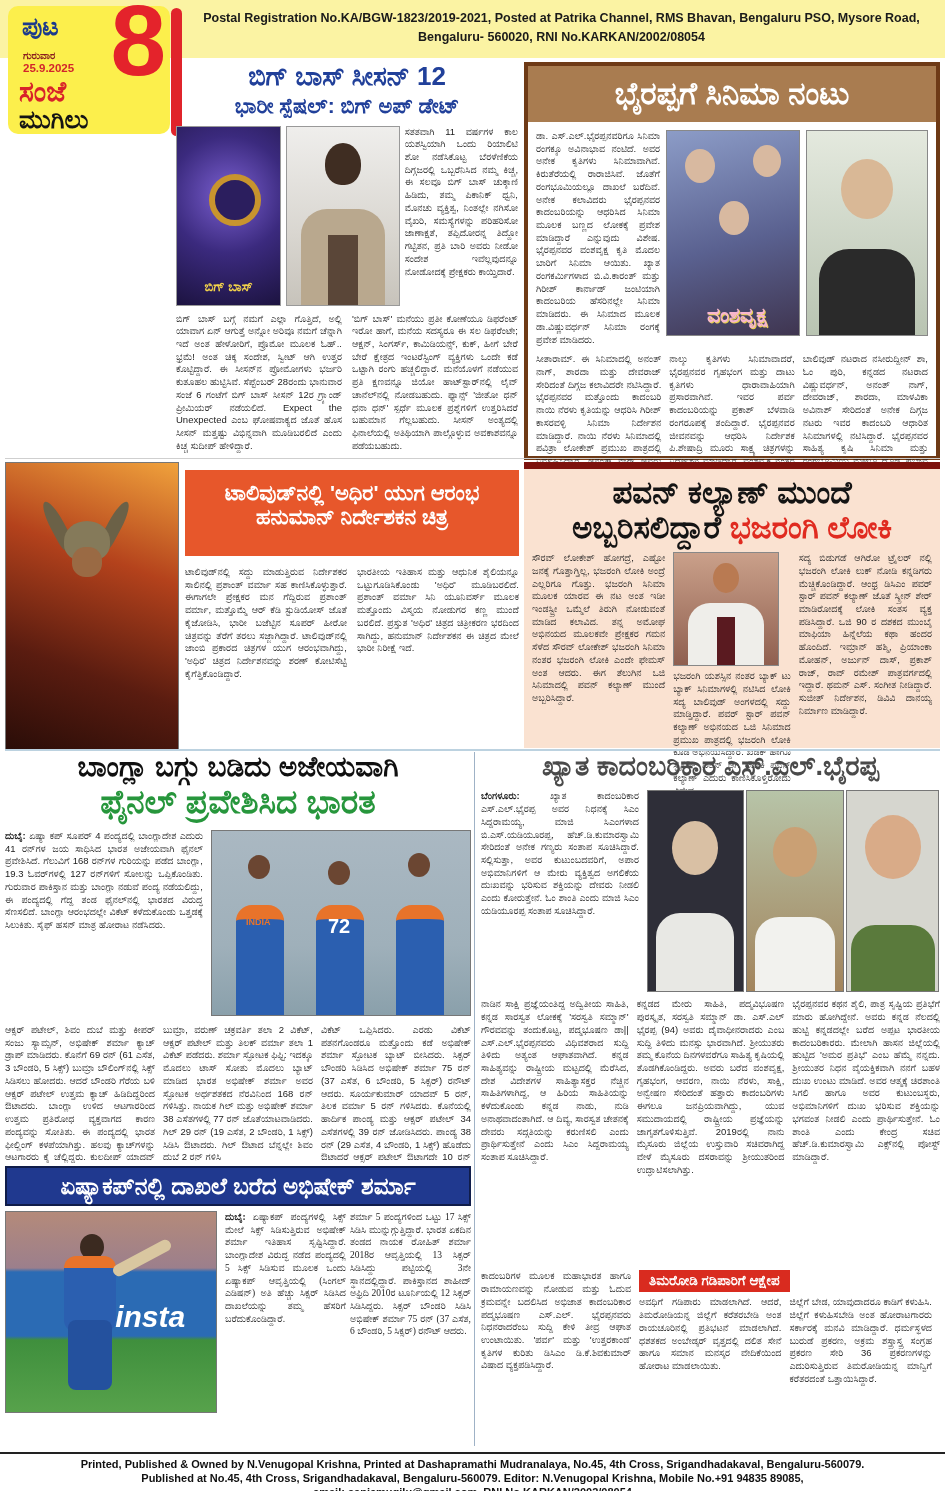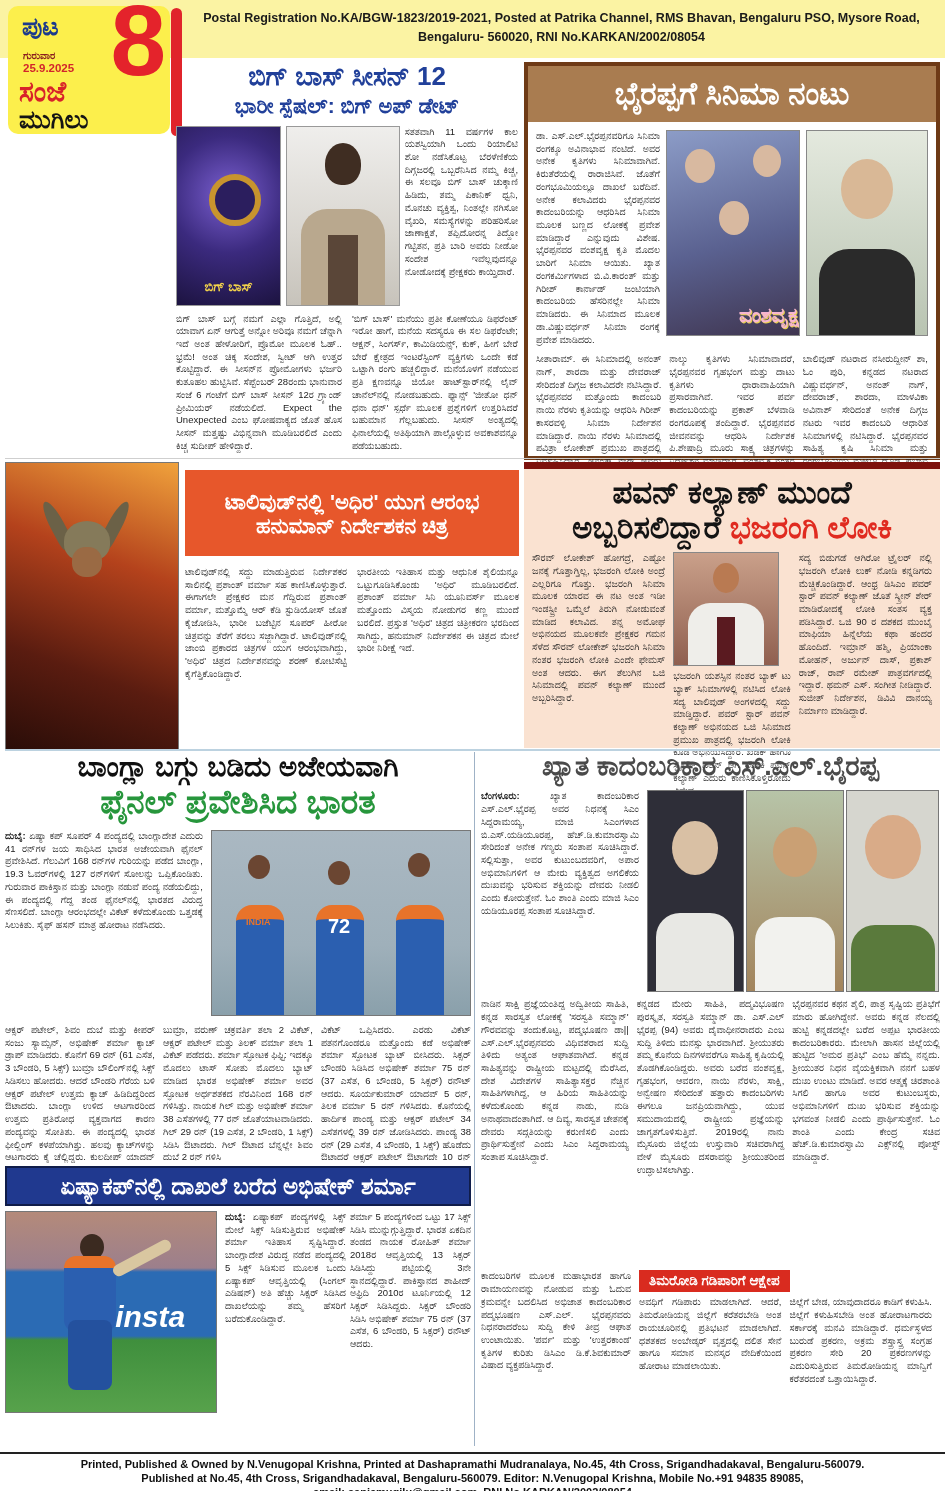--- a/index.html
+++ b/index.html
@@ -41,36 +41,36 @@
   .bb-cols .col{flex:1;}
   
   .bybox{position:absolute;left:524px;top:62px;width:416px;height:398px;border:4px solid #6E3A16;background:#fff;box-sizing:border-box;}
   .by-band{height:56px;background:#A97C50;color:#fff;font-size:31px;font-weight:800;text-align:center;line-height:56px;}
   .by-inner{padding:8px;}
   .by-row1{display:flex;gap:6px;}
   .by-sidecol{width:128px;}
   .by-poster{width:136px;height:204px;background:linear-gradient(165deg,#8c9cc7 0%,#5a6190 55%,#3f3550 100%);
              position:relative;border:1px solid #888;overflow:hidden;}
   .by-face{position:absolute;border-radius:50%;background:#d8b9a0;}
-  .by-poster-title{position:absolute;bottom:8px;width:100%;text-align:right;color:#f7b6cf;font-size:20px;font-weight:800;
-                   text-shadow:1px 1px 0 #e8d24b;}
+  .by-poster-title{position:absolute;bottom:8px;width:100%;text-align:left;color:#f7b6cf;font-size:20px;font-weight:800;
+                   text-shadow:1px 1px 0 #e8d24b;padding-left:40px;}
   .by-photo{width:124px;height:204px;background:linear-gradient(180deg,#e4e9de 0%,#b9c4b2 100%);position:relative;border:1px solid #888;overflow:hidden;}
   .by-photo-face{position:absolute;left:50%;top:28px;width:52px;height:60px;margin-left:-26px;border-radius:50%;background:#d9b896;}
   .by-photo-shirt{position:absolute;left:50%;bottom:0;width:96px;height:86px;margin-left:-48px;border-radius:30px 30px 0 0;background:#2a2a2a;}
   .by-cols{display:flex;gap:8px;margin-top:7px;}
   .by-cols .col{flex:1;}
   
   .adhira{position:absolute;left:5px;top:462px;width:514px;height:286px;}
   .ad-img{position:absolute;left:0;top:0;width:172px;height:286px;border:1px solid #777;
           background:linear-gradient(200deg,#f0a23c 0%,#b4421c 35%,#5a1c10 70%,#2a0d08 100%);overflow:hidden;}
   .ad-horn{position:absolute;width:14px;height:52px;background:#6b6147;border-radius:50% 50% 20% 20%;}
   .ad-head{position:absolute;left:58px;top:58px;width:46px;height:40px;border-radius:50% 50% 40% 40%;background:#857a5a;}
   .ad-face{position:absolute;left:66px;top:84px;width:30px;height:30px;border-radius:45%;background:#9a6a44;}
   .ad-hbox{position:absolute;left:180px;top:8px;width:334px;height:86px;background:#E7572B;color:#fff;text-align:center;}
-  .ad-h1{font-size:21px;font-weight:800;padding-top:20px;}
+  .ad-h1{font-size:21px;font-weight:800;padding-top:11px;}
   .ad-h2{font-size:21px;font-weight:800;}
   .ad-body{position:absolute;left:180px;top:104px;width:334px;display:flex;gap:10px;}
   .ad-body .col{flex:1;}
   
   .pawan{position:absolute;left:524px;top:462px;width:416px;height:286px;background:#FAE2D1;box-sizing:border-box;}
   .pw-topbar{height:7px;background:#7D120D;}
   .pw-h1{font-size:31px;font-weight:800;color:#141414;text-align:center;margin-top:8px;line-height:1.05;}
   .pw-h2{font-size:31px;font-weight:800;text-align:center;color:#141414;margin-top:2px;line-height:1.05;}
   .pw-red{color:#E02B20;}
   .pw-row{display:flex;gap:8px;padding:8px 8px 0 8px;}
@@ -122,21 +122,21 @@
   .ab-bar{height:40px;background:#20398F;border:2px solid #101d4a;box-sizing:border-box;color:#fff;
           font-size:23px;font-weight:800;text-align:center;line-height:36px;}
   .ab-row{display:flex;gap:8px;margin-top:5px;}
   .ab-img{width:210px;height:200px;position:relative;border:1px solid #777;overflow:hidden;flex:none;
           background:linear-gradient(180deg,#b48a7a 0%,#9c7f8c 28%,#2b6bb4 30%,#2b6bb4 62%,#3f8f3d 64%,#57a24b 100%);}
   .ab-insta{position:absolute;left:52%;top:44%;color:#ffffff;font-weight:800;font-style:italic;font-size:30px;}
   .ab-bat-head{position:absolute;left:74px;top:22px;width:24px;height:26px;border-radius:50%;background:#3b2a20;}
   .ab-bat-torso{position:absolute;left:58px;top:44px;width:52px;height:64px;border-radius:12px;background:#2b5fb0;border-top:12px solid #e8732a;}
   .ab-bat-legs{position:absolute;left:62px;top:108px;width:44px;height:70px;border-radius:8px;background:#24519e;}
   .ab-bat{position:absolute;left:104px;top:40px;width:64px;height:12px;border-radius:6px;background:#d9c7a0;transform:rotate(-28deg);}
-  .ab-cols{display:flex;gap:4px;flex:1;}
+  .ab-cols{display:flex;gap:4px;flex:1;font-family:Liberation Serif, serif;}
   .ab-cols .col{flex:1;}
   
   .footer{position:absolute;left:0;top:1452px;width:945px;height:39px;border-top:2px solid #222;text-align:center;
           font-size:11px;font-weight:700;color:#111;line-height:1.28;padding-top:3px;box-sizing:border-box;}
   .hr1{position:absolute;left:5px;top:458px;width:935px;height:1px;background:#cfcfcf;}
   .hr2{position:absolute;left:5px;top:749px;width:935px;height:2px;background:#bcd2e0;}
 </style>
 </head>
 <body>
 
@@ -288,21 +288,21 @@
       <div class="col">ನಾಡಿನ ಸಾಕ್ಷಿ ಪ್ರಜ್ಞೆಯಂತಿದ್ದ ಅದ್ವಿತೀಯ ಸಾಹಿತಿ, ಕನ್ನಡ ಸಾರಸ್ವತ ಲೋಕಕ್ಕೆ 'ಸರಸ್ವತಿ ಸಮ್ಮಾನ್' ಗೌರವವನ್ನು ತಂದುಕೊಟ್ಟ, ಪದ್ಮಭೂಷಣ ಡಾ|| ಎಸ್.ಎಲ್.ಭೈರಪ್ಪನವರು ವಿಧಿವಶರಾದ ಸುದ್ದಿ ತಿಳಿದು ಅತ್ಯಂತ ಆಘಾತವಾಗಿದೆ. ಕನ್ನಡ ಸಾಹಿತ್ಯವನ್ನು ರಾಷ್ಟ್ರೀಯ ಮಟ್ಟದಲ್ಲಿ ಮೆರೆಸಿದ, ದೇಶ ವಿದೇಶಗಳ ಸಾಹಿತ್ಯಾಸಕ್ತರ ನೆಚ್ಚಿನ ಸಾಹಿತಿಗಳಾಗಿದ್ದ, ಆ ಹಿರಿಯ ಸಾಹಿತಿಯನ್ನು ಕಳೆದುಕೊಂಡು ಕನ್ನಡ ನಾಡು, ನುಡಿ ಅನಾಥವಾದಂತಾಗಿದೆ. ಆ ದಿವ್ಯ, ಸಾರಸ್ವತ ಚೇತನಕ್ಕೆ ದೇವರು ಸದ್ಗತಿಯನ್ನು ಕರುಣಿಸಲಿ ಎಂದು ಪ್ರಾರ್ಥಿಸುತ್ತೇನೆ ಎಂದು ಸಿಎಂ ಸಿದ್ದರಾಮಯ್ಯ ಸಂತಾಪ ಸೂಚಿಸಿದ್ದಾರೆ.</div>
       <div class="col">ಕನ್ನಡದ ಮೇರು ಸಾಹಿತಿ, ಪದ್ಮವಿಭೂಷಣ ಪುರಸ್ಕೃತ, ಸರಸ್ವತಿ ಸಮ್ಮಾನ್ ಡಾ. ಎಸ್.ಎಲ್ ಭೈರಪ್ಪ (94) ಅವರು ದೈವಾಧೀನರಾದರು ಎಂಬ ಸುದ್ದಿ ತಿಳಿದು ಮನಸ್ಸು ಭಾರವಾಗಿದೆ. ಶ್ರೀಯುತರು ತಮ್ಮ ಕೊನೆಯ ದಿನಗಳವರೆಗೂ ಸಾಹಿತ್ಯ ಕೃಷಿಯಲ್ಲಿ ತೊಡಗಿಕೊಂಡಿದ್ದರು. ಅವರು ಬರೆದ ವಂಶವೃಕ್ಷ, ಗೃಹಭಂಗ, ಆವರಣ, ನಾಯಿ ನೆರಳು, ಸಾಕ್ಷಿ, ಅನ್ವೇಷಣ ಸೇರಿದಂತೆ ಹತ್ತಾರು ಕಾದಂಬರಿಗಳು ಈಗಲೂ ಜನಪ್ರಿಯವಾಗಿದ್ದು, ಯುವ ಸಮುದಾಯದಲ್ಲಿ ರಾಷ್ಟ್ರೀಯ ಪ್ರಜ್ಞೆಯನ್ನು ಜಾಗೃತಗೊಳಿಸುತ್ತಿವೆ. 2019ರಲ್ಲಿ ನಾನು ಮೈಸೂರು ಜಿಲ್ಲೆಯ ಉಸ್ತುವಾರಿ ಸಚಿವರಾಗಿದ್ದ ವೇಳೆ ಮೈಸೂರು ದಸರಾವನ್ನು ಶ್ರೀಯುತರಿಂದ ಉದ್ಘಾಟಿಸಲಾಗಿತ್ತು.</div>
       <div class="col">ಭೈರಪ್ಪನವರ ಕಥನ ಶೈಲಿ, ಪಾತ್ರ ಸೃಷ್ಟಿಯ ಪ್ರತಿಭೆಗೆ ಮಾರು ಹೋಗಿದ್ದೇನೆ. ಅವರು ಕನ್ನಡ ನೆಲದಲ್ಲಿ ಹುಟ್ಟಿ ಕನ್ನಡದಲ್ಲೇ ಬರೆದ ಅಪ್ಪಟ ಭಾರತೀಯ ಕಾದಂಬರಿಕಾರರು. ಮೇಲಾಗಿ ಹಾಸನ ಜಿಲ್ಲೆಯಲ್ಲಿ ಹುಟ್ಟಿದ 'ಅಮರ ಪ್ರತಿಭೆ' ಎಂಬ ಹೆಮ್ಮೆ ನನ್ನದು. ಶ್ರೀಯುತರ ನಿಧನ ವೈಯಕ್ತಿಕವಾಗಿ ನನಗೆ ಬಹಳ ದುಃಖ ಉಂಟು ಮಾಡಿದೆ. ಅವರ ಆತ್ಮಕ್ಕೆ ಚಿರಶಾಂತಿ ಸಿಗಲಿ ಹಾಗೂ ಅವರ ಕುಟುಂಬಸ್ಥರು, ಅಭಿಮಾನಿಗಳಿಗೆ ದುಃಖ ಭರಿಸುವ ಶಕ್ತಿಯನ್ನು ಭಗವಂತ ನೀಡಲಿ ಎಂದು ಪ್ರಾರ್ಥಿಸುತ್ತೇನೆ. ಓಂ ಶಾಂತಿ ಎಂದು ಕೇಂದ್ರ ಸಚಿವ ಹೆಚ್.ಡಿ.ಕುಮಾರಸ್ವಾಮಿ ಎಕ್ಸ್‌ನಲ್ಲಿ ಪೋಸ್ಟ್ ಮಾಡಿದ್ದಾರೆ.</div>
     </div>
     <div class="cd-bottom">
       <div class="cd-b-left col">ಕಾದಂಬರಿಗಳ ಮೂಲಕ ಮಹಾಭಾರತ ಹಾಗೂ ರಾಮಾಯಣವನ್ನು ನೋಡುವ ಮತ್ತು ಓದುವ ಕ್ರಮವನ್ನೇ ಬದಲಿಸಿದ ಅಭಿಜಾತ ಕಾದಂಬರಿಕಾರ ಪದ್ಮಭೂಷಣ ಎಸ್.ಎಲ್. ಭೈರಪ್ಪನವರು ನಿಧನರಾದರೆಂಬ ಸುದ್ದಿ ಕೇಳಿ ತೀವ್ರ ಆಘಾತ ಉಂಟಾಯಿತು. 'ಪರ್ವ' ಮತ್ತು 'ಉತ್ತರಕಾಂಡ' ಕೃತಿಗಳ ಕುರಿತು ಡಿಸಿಎಂ ಡಿ.ಕೆ.ಶಿವಕುಮಾರ್ ವಿಷಾದ ವ್ಯಕ್ತಪಡಿಸಿದ್ದಾರೆ.</div>
       <div class="cd-sub">
         <div class="cd-subhead">ತಿಮರೋಡಿ ಗಡಿಪಾರಿಗೆ ಆಕ್ಷೇಪ</div>
         <div class="cd-subcols">
           <div class="col">ಅವಧಿಗೆ ಗಡಿಪಾರು ಮಾಡಲಾಗಿದೆ. ಆದರೆ, ತಿಮರೋಡಿಯನ್ನ ಜಿಲ್ಲೆಗೆ ಕರೆತರಬೇಡಿ ಅಂತ ರಾಯಚೂರಿನಲ್ಲಿ ಪ್ರತಿಭಟನೆ ಮಾಡಲಾಗಿದೆ. ಧಶತಕದ ಅಂಬೇಡ್ಕರ್ ವೃತ್ತದಲ್ಲಿ ದಲಿತ ಸೇನೆ ಹಾಗೂ ಸಮಾನ ಮನಸ್ಕರ ವೇದಿಕೆಯಿಂದ ಹೋರಾಟ ಮಾಡಲಾಯಿತು.</div>
-          <div class="col">ಜಿಲ್ಲೆಗೆ ಬೇಡ, ಯಾವುದಾದರೂ ಕಾಡಿಗೆ ಕಳುಹಿಸಿ. ಜಿಲ್ಲೆಗೆ ಕಳುಹಿಸಬೇಡಿ ಅಂತ ಹೋರಾಟಗಾರರು ಸರ್ಕಾರಕ್ಕೆ ಮನವಿ ಮಾಡಿದ್ದಾರೆ. ಧರ್ಮಸ್ಥಳದ ಬುರುಡೆ ಪ್ರಕರಣ, ಅಕ್ರಮ ಶಸ್ತ್ರಾಸ್ತ್ರ ಸಂಗ್ರಹ ಪ್ರಕರಣ ಸೇರಿ 20 ಪ್ರಕರಣಗಳನ್ನು ಎದುರಿಸುತ್ತಿರುವ ತಿಮರೋಡಿಯನ್ನ ಮಾನ್ವಿಗೆ ಕರೆತರದಂತೆ ಒತ್ತಾಯಿಸಿದ್ದಾರೆ.</div>
+          <div class="col">ಜಿಲ್ಲೆಗೆ ಬೇಡ, ಯಾವುದಾದರೂ ಕಾಡಿಗೆ ಕಳುಹಿಸಿ. ಜಿಲ್ಲೆಗೆ ಕಳುಹಿಸಬೇಡಿ ಅಂತ ಹೋರಾಟಗಾರರು ಸರ್ಕಾರಕ್ಕೆ ಮನವಿ ಮಾಡಿದ್ದಾರೆ. ಧರ್ಮಸ್ಥಳದ ಬುರುಡೆ ಪ್ರಕರಣ, ಅಕ್ರಮ ಶಸ್ತ್ರಾಸ್ತ್ರ ಸಂಗ್ರಹ ಪ್ರಕರಣ ಸೇರಿ 36 ಪ್ರಕರಣಗಳನ್ನು ಎದುರಿಸುತ್ತಿರುವ ತಿಮರೋಡಿಯನ್ನ ಮಾನ್ವಿಗೆ ಕರೆತರದಂತೆ ಒತ್ತಾಯಿಸಿದ್ದಾರೆ.</div>
         </div>
       </div>
     </div>
   </div>
 
   <div class="abhi">
     <div class="ab-bar">ಏಷ್ಯಾಕಪ್‌ನಲ್ಲಿ ದಾಖಲೆ ಬರೆದ ಅಭಿಷೇಕ್ ಶರ್ಮಾ</div>
     <div class="ab-row">
       <div class="ab-img">
         <span class="ab-insta">insta</span>

